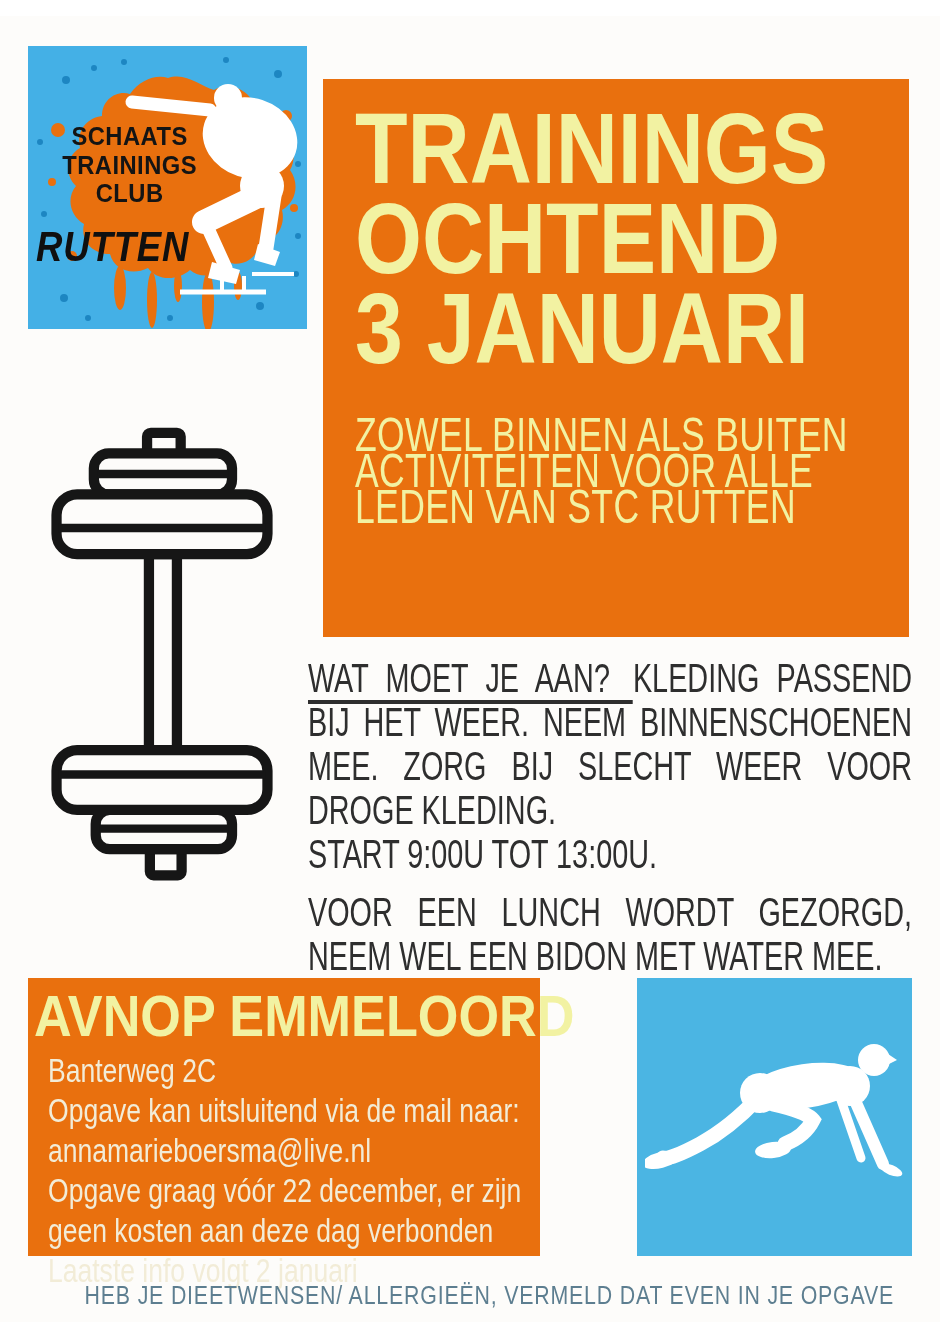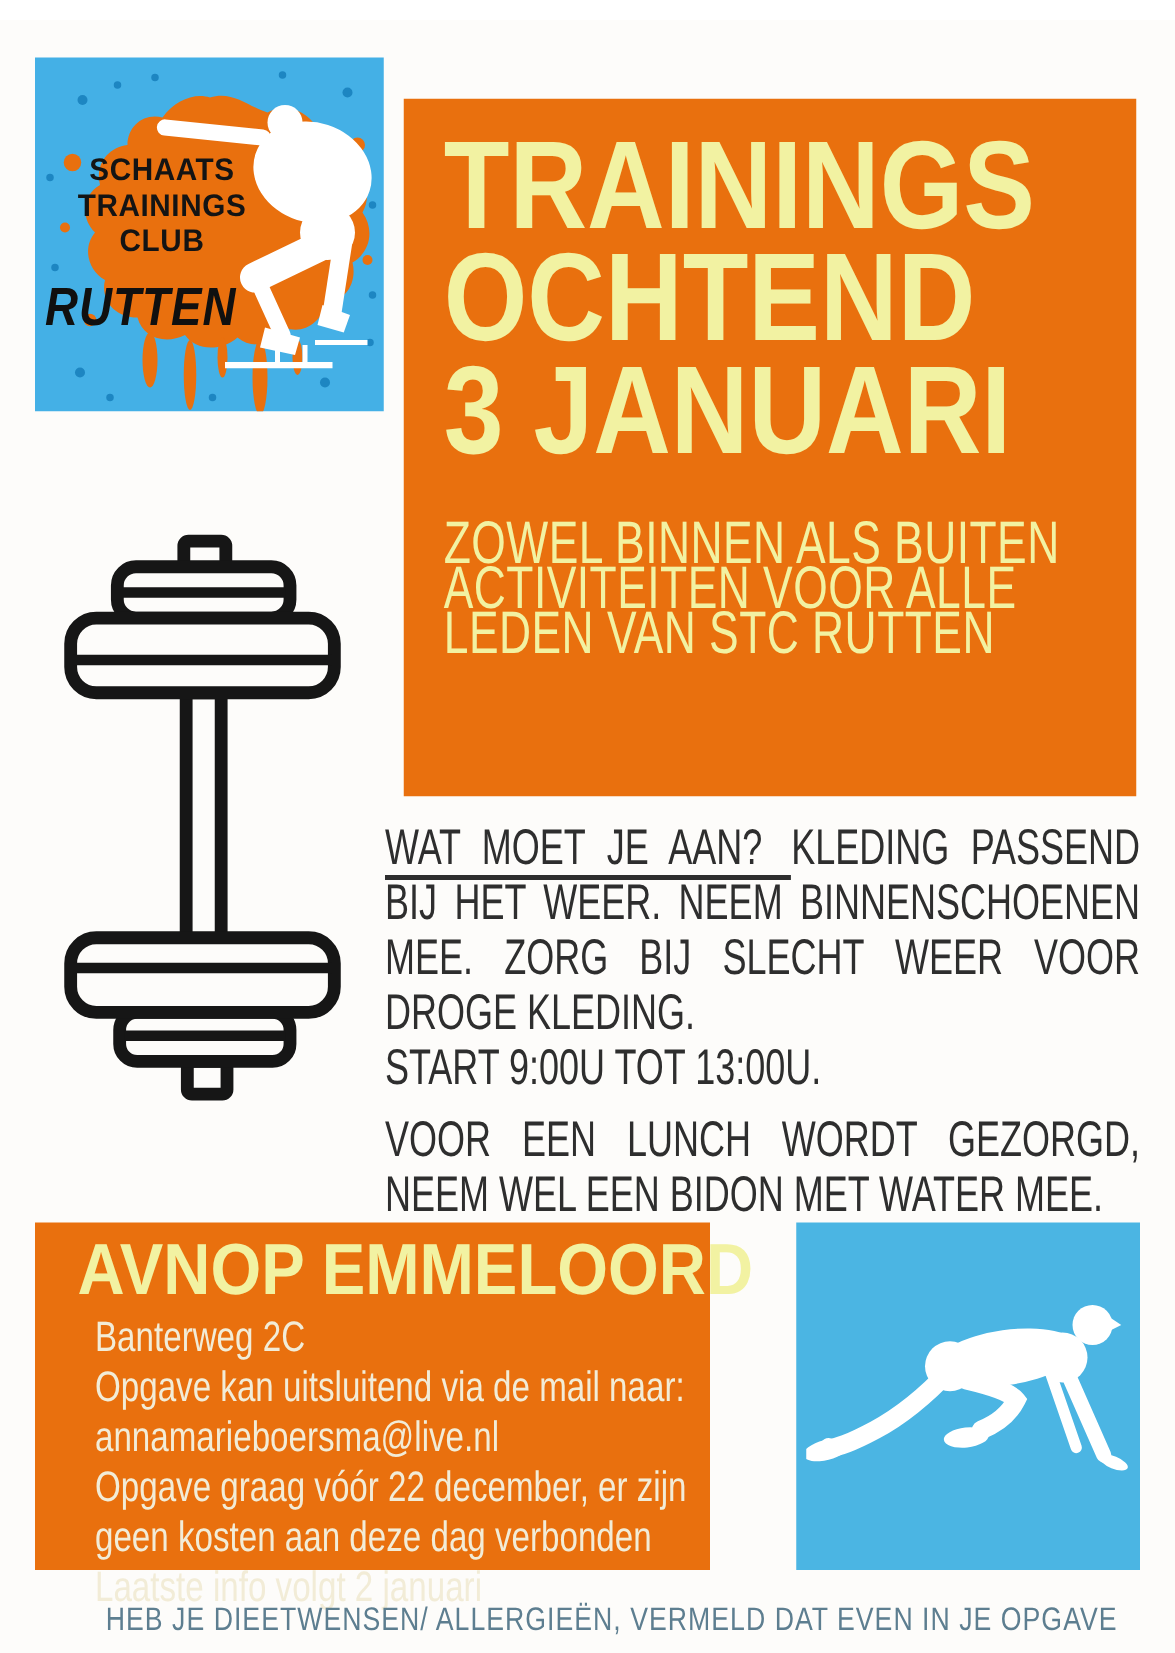--- a/index.html
+++ b/index.html
@@ -41,21 +41,21 @@
     position:absolute;left:308px;top:640px;width:839px;
     transform:scaleX(0.72);transform-origin:left top;
     font-size:40px;line-height:44px;color:var(--ink,#2e2e2e);
   }
   .jlines .line{text-align:justify;text-align-last:justify;}
   .jlines .line:last-child{text-align-last:auto;}
   .u{border-bottom:4px solid var(--ink,#2e2e2e);padding-right:8px;}
   .start-line{margin-top:0;}
   .lunch{margin-top:14px;}
   
-  .location{position:absolute;left:28px;top:962px;width:512px;height:278px;background:var(--orange,#e9700e);padding-left:28px;}
+  .location{position:absolute;left:28px;top:962px;width:512px;height:278px;background:var(--orange,#e9700e);}
   .location-title{
     margin:8px 0 0 6px;font-size:58px;font-weight:bold;color:var(--yellow,#f2f2a2);
     line-height:60px;transform:scaleX(0.9);transform-origin:left top;white-space:nowrap;
   }
   .location-lines{
     margin:4px 0 0 20px;font-size:34px;line-height:40px;color:var(--cream,#f2ecd7);
     transform:scaleX(0.78);transform-origin:left top;white-space:nowrap;
   }
   
   .sprint{position:absolute;left:637px;top:962px;width:275px;height:278px;background:var(--blue,#4bb5e3);}

